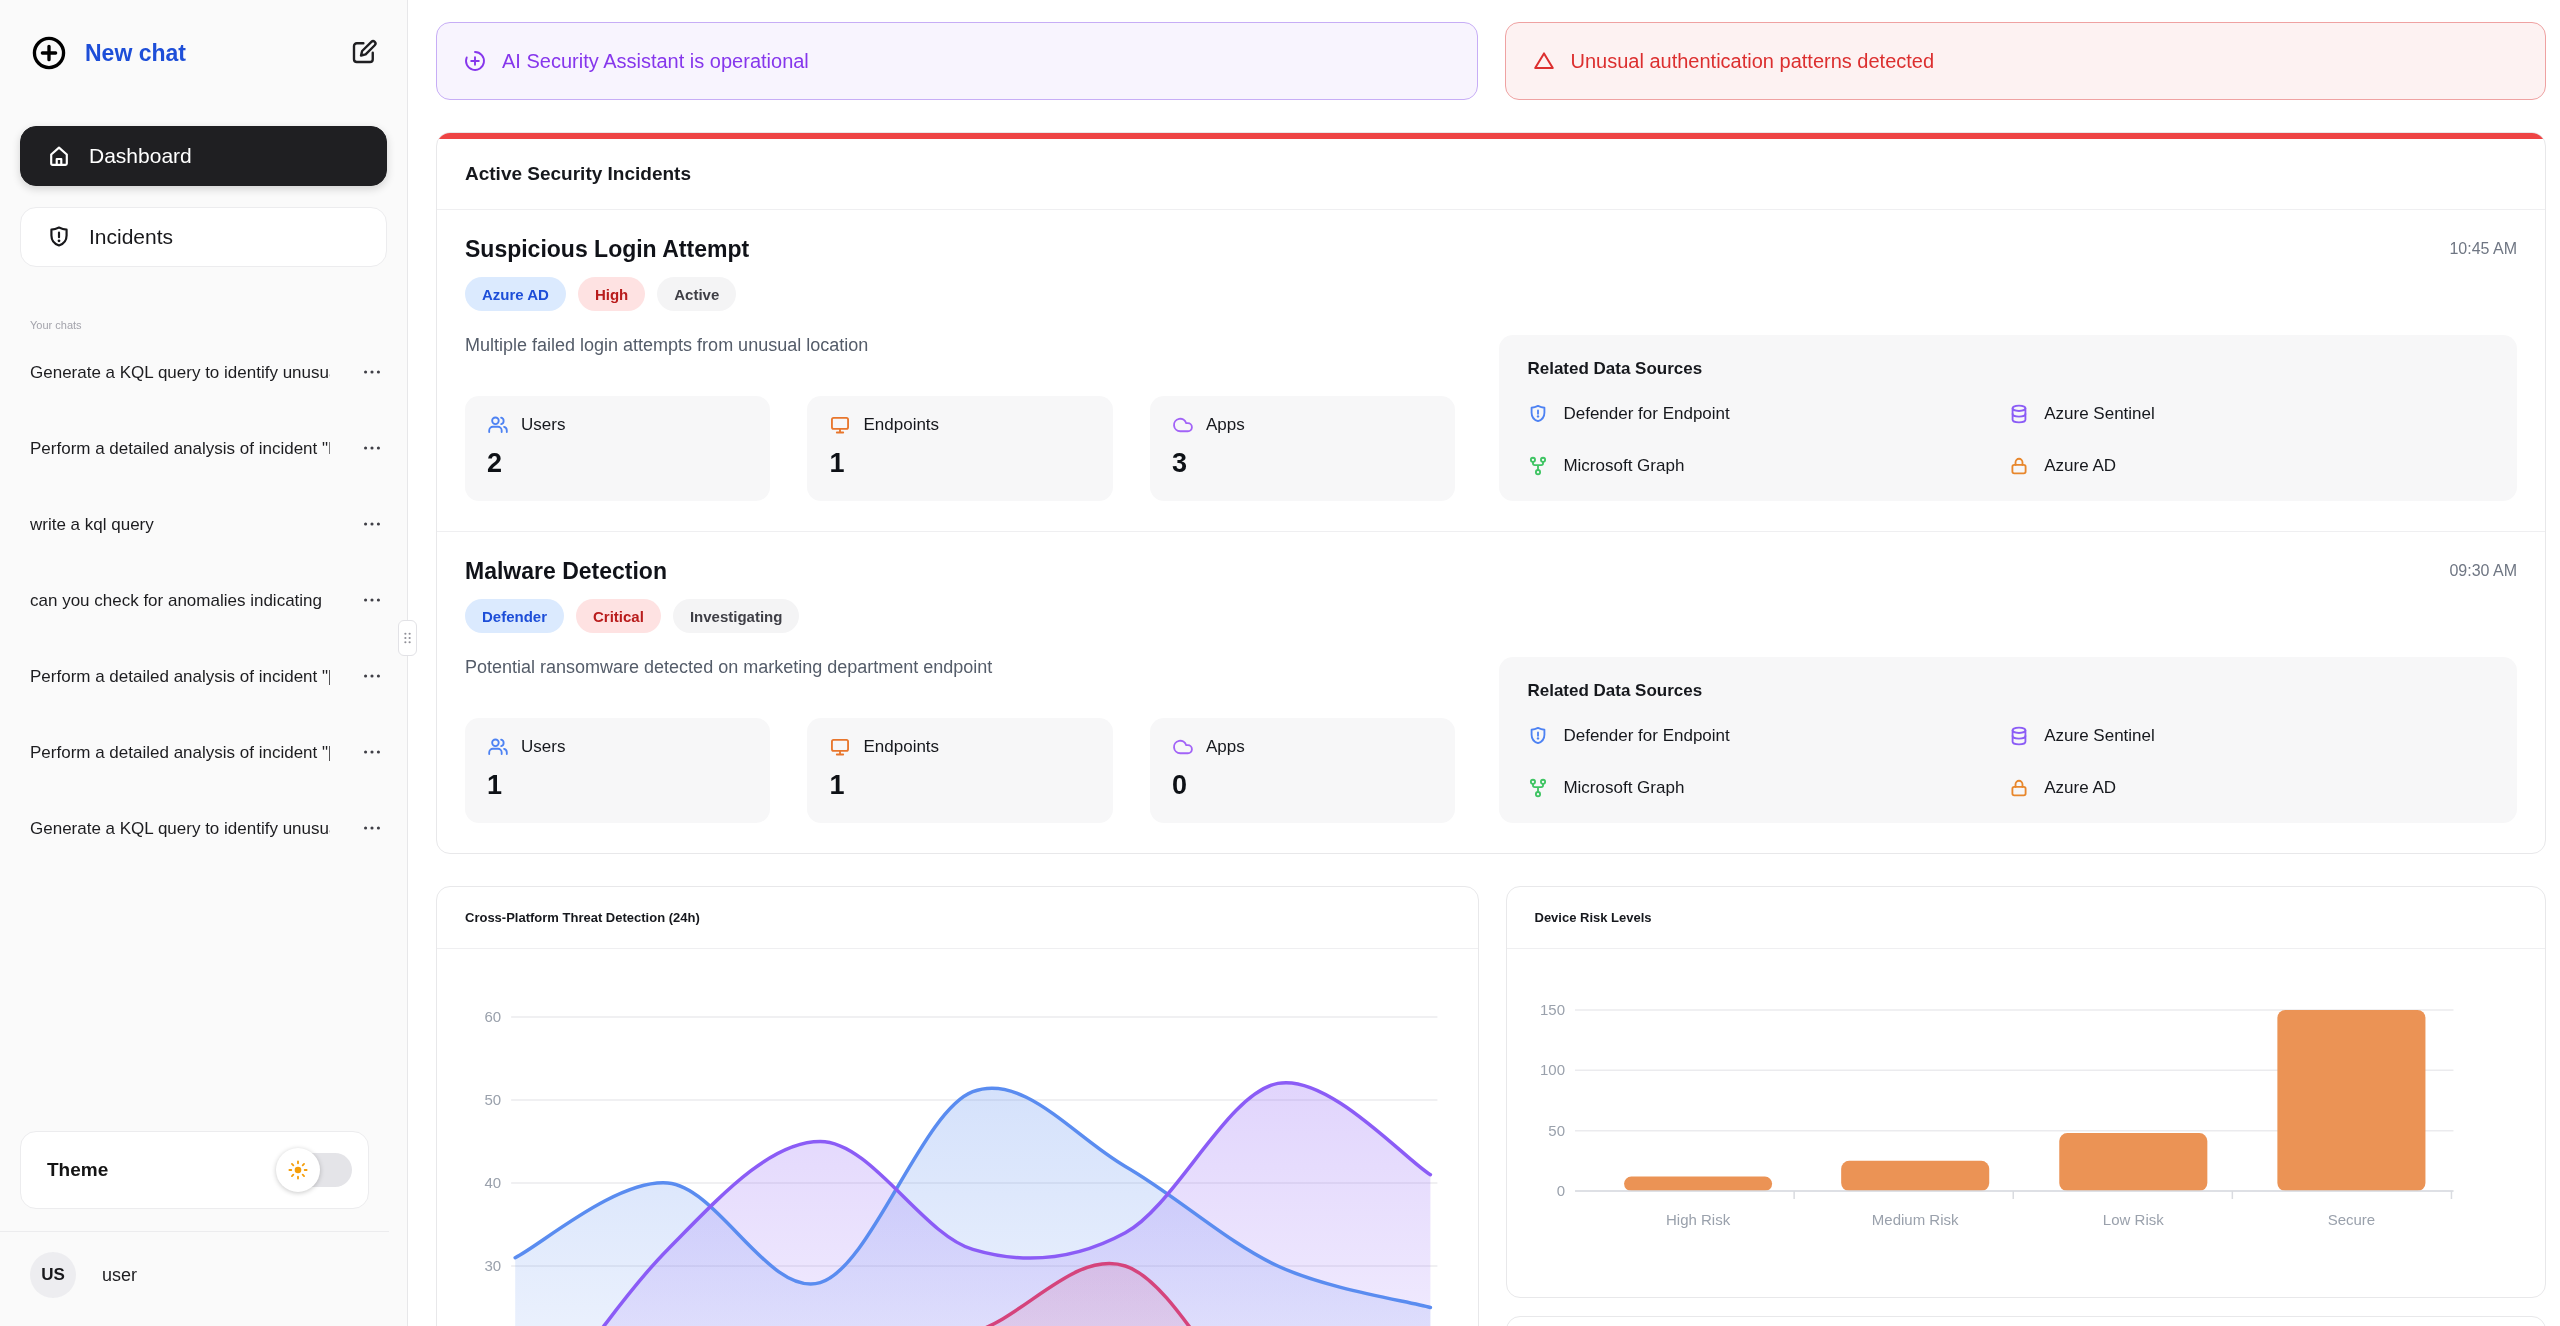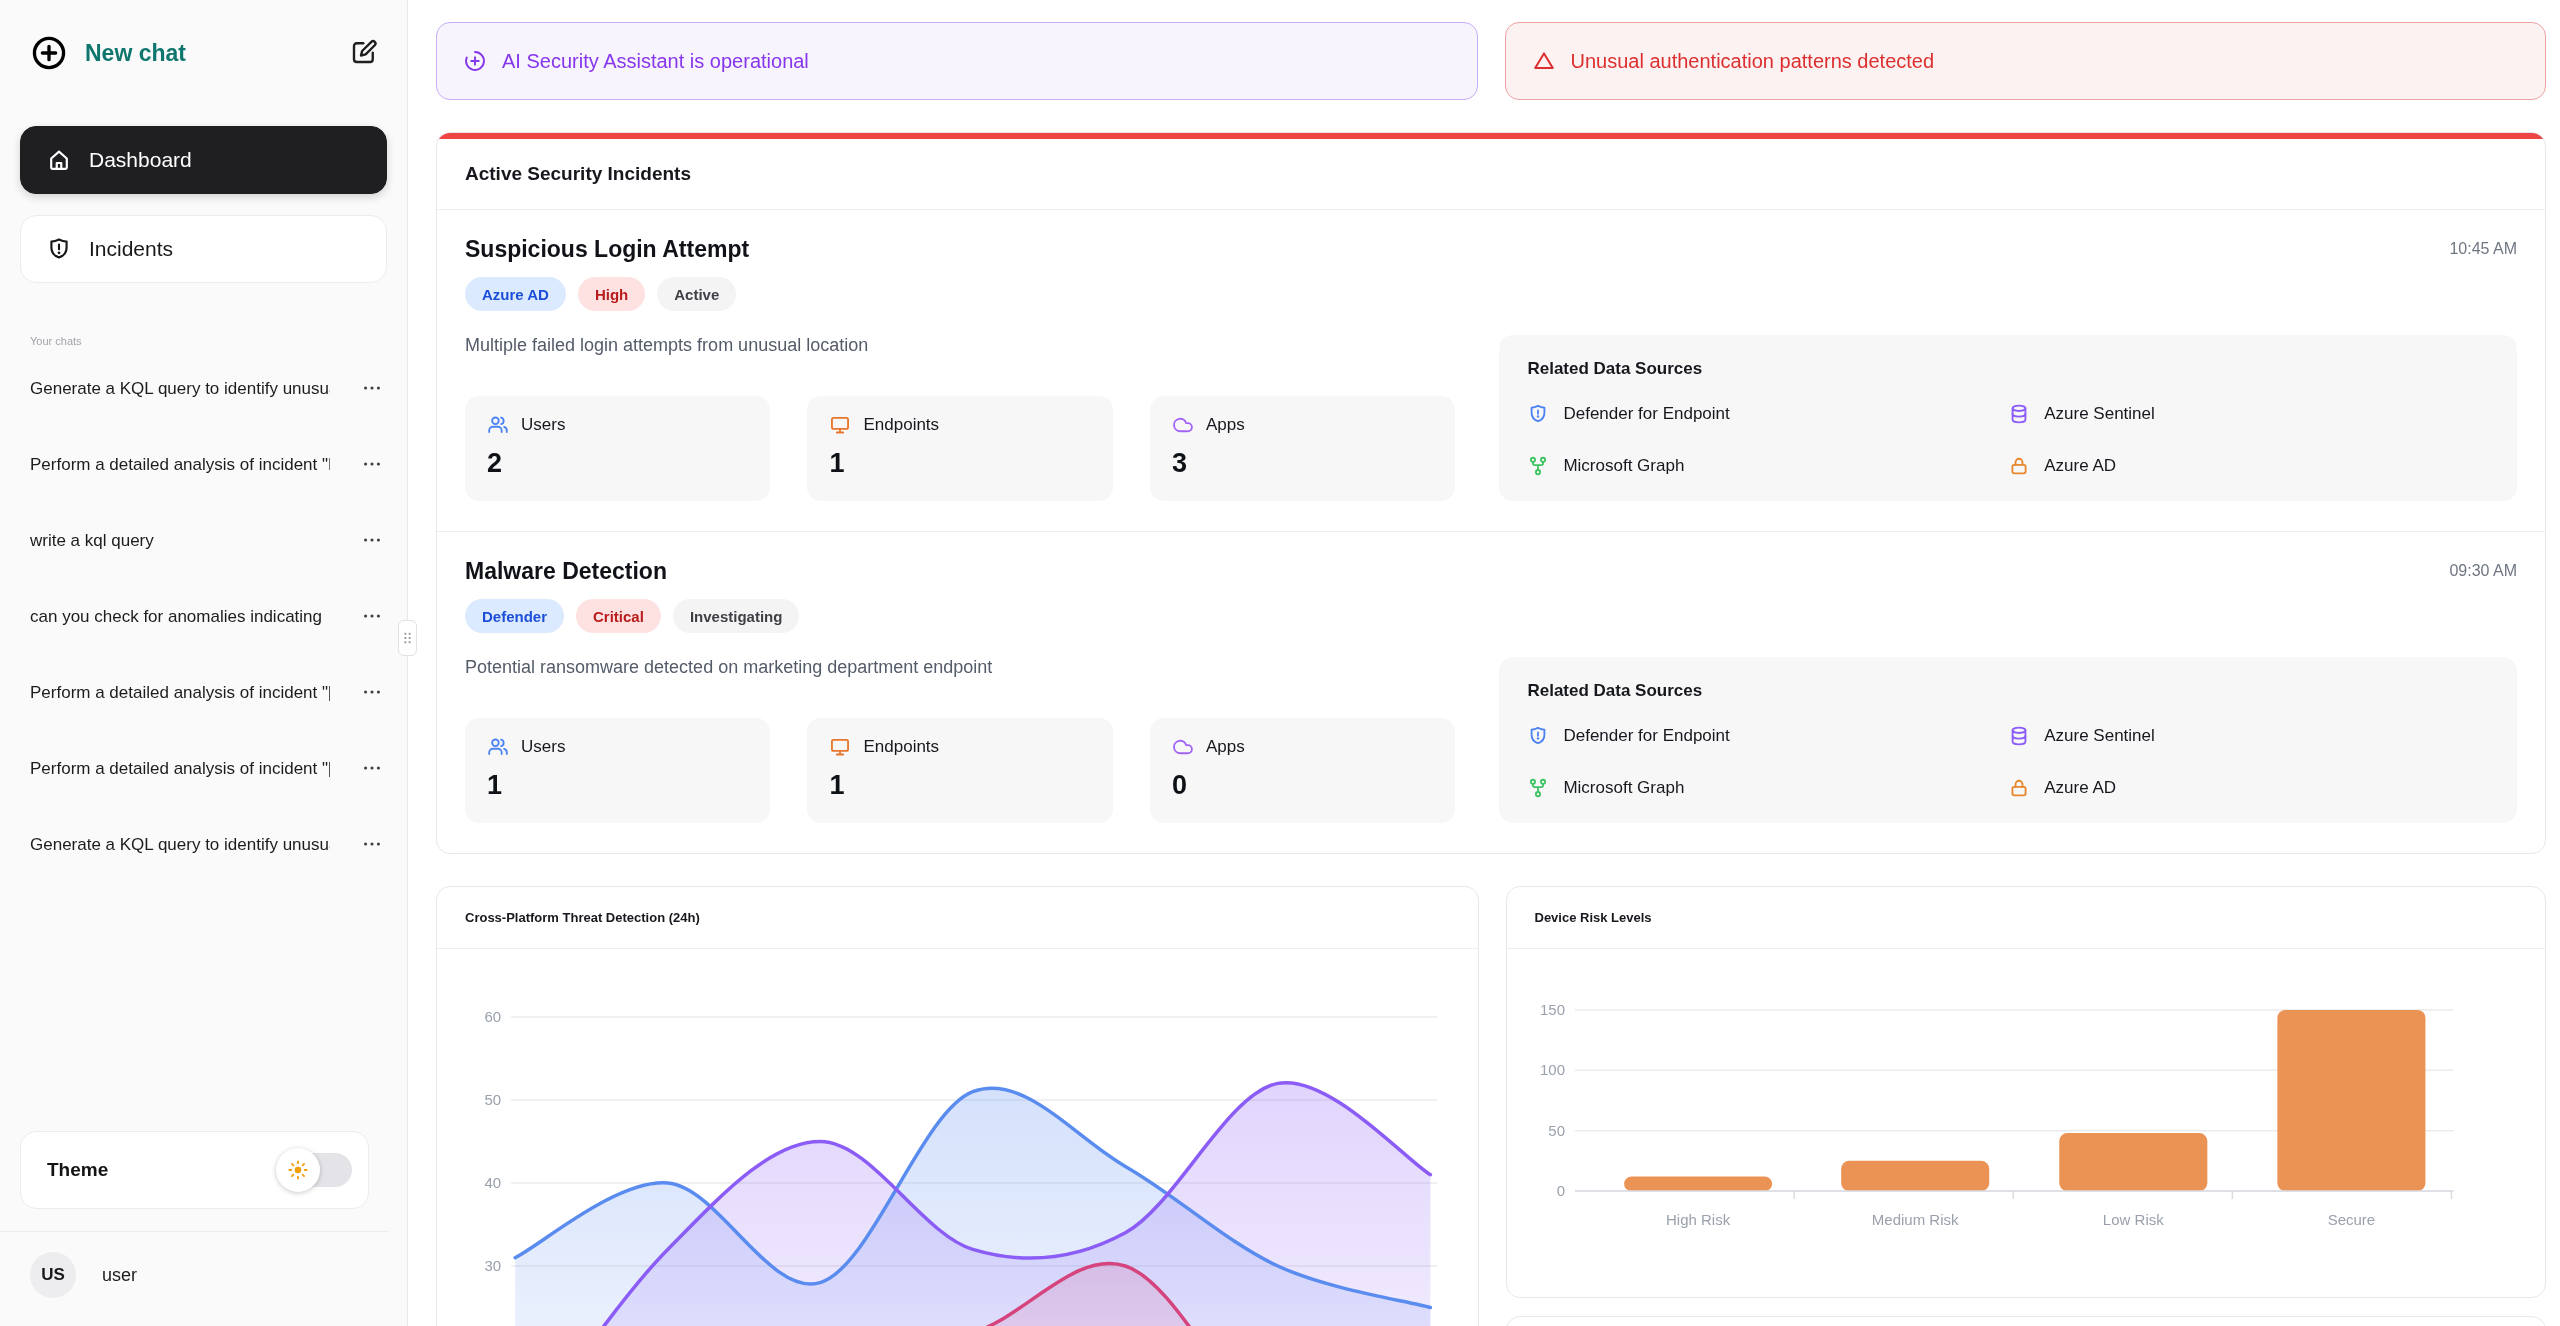--- a/index.html
+++ b/index.html
@@ -19,26 +19,26 @@
   .sb-header { display:flex; align-items:center; padding:0 28px 0 30px; height:58px; }
   .newchat { display:flex; align-items:center; gap:17px; flex:1; cursor:pointer; background:none; border:none; padding:0; font-family:inherit; }
   .ic { display:inline-flex; align-items:center; justify-content:center; }
   .ic svg { width:100%; height:100%; }
   .ic-38 { width:38px; height:38px; }
   .ic-30 { width:30px; height:30px; }
   .ic-26 { width:26px; height:26px; }
   .ic-24 { width:24px; height:24px; }
   .ic-22 { width:22px; height:22px; }
   .ic-20 { width:20px; height:20px; }
-  .newchat-label { font-size:23px; font-weight:700; color:#0f766e; }
+  .newchat-label { font-size:23px; font-weight:700; color:#1d4ed8; }
   .compose-btn { background:none; border:none; padding:0; color:#1f1f22; cursor:pointer; }
 
   .sb-nav { margin-top:44px; padding:0 20px; display:flex; flex-direction:column; gap:21px; }
   .nav-item {
-    height:68px; border-radius:16px; display:flex; align-items:center; gap:17px;
+    height:60px; border-radius:16px; display:flex; align-items:center; gap:17px;
     padding:0 25px; font-size:21px; font-weight:500; cursor:pointer;
     background:#ffffff; border:1px solid #ececee; color:#18181b;
   }
   .nav-item.active { background:#1f1f22; border-color:#1f1f22; color:#ffffff; box-shadow:0 3px 8px rgba(0,0,0,.16); }
 
   .chats-heading { margin-top:52px; padding:0 30px; font-size:11px; color:#a3a3ab; }
   .chat-list { margin-top:20px; padding:0 24px 0 30px; display:flex; flex-direction:column; }
   .chat-item { display:flex; align-items:center; justify-content:space-between; height:44px; margin-bottom:32px; cursor:pointer; }
   .chat-item .txt { font-size:17px; color:#1d1d20; white-space:nowrap; overflow:hidden; max-width:300px; }
   .chat-menu { background:none; border:none; padding:0; color:#3f3f46; cursor:pointer; }

